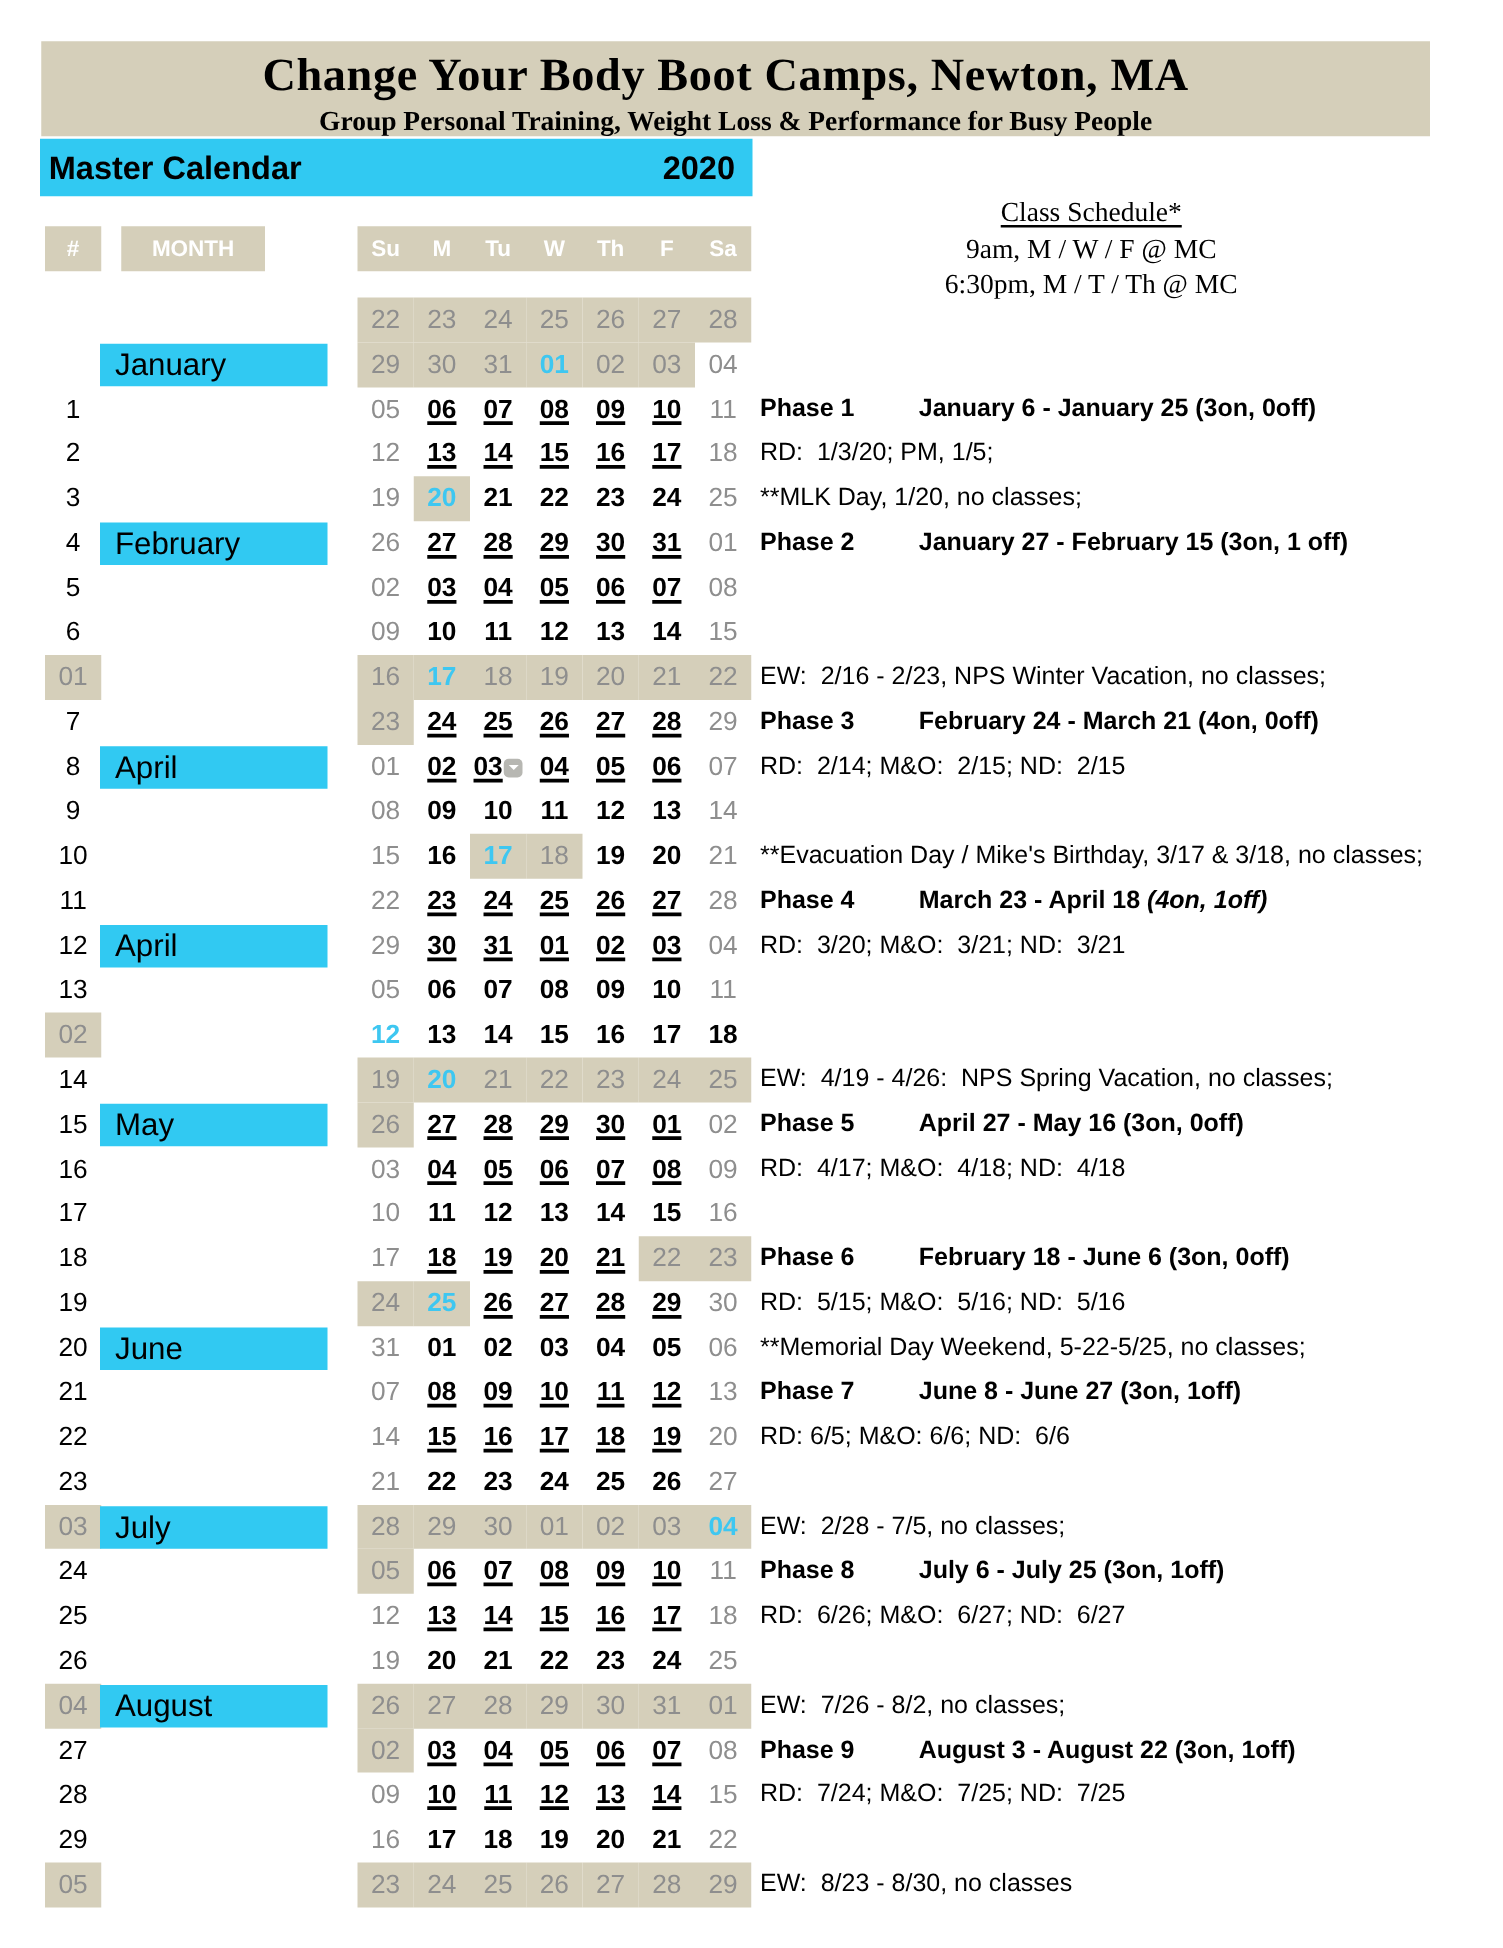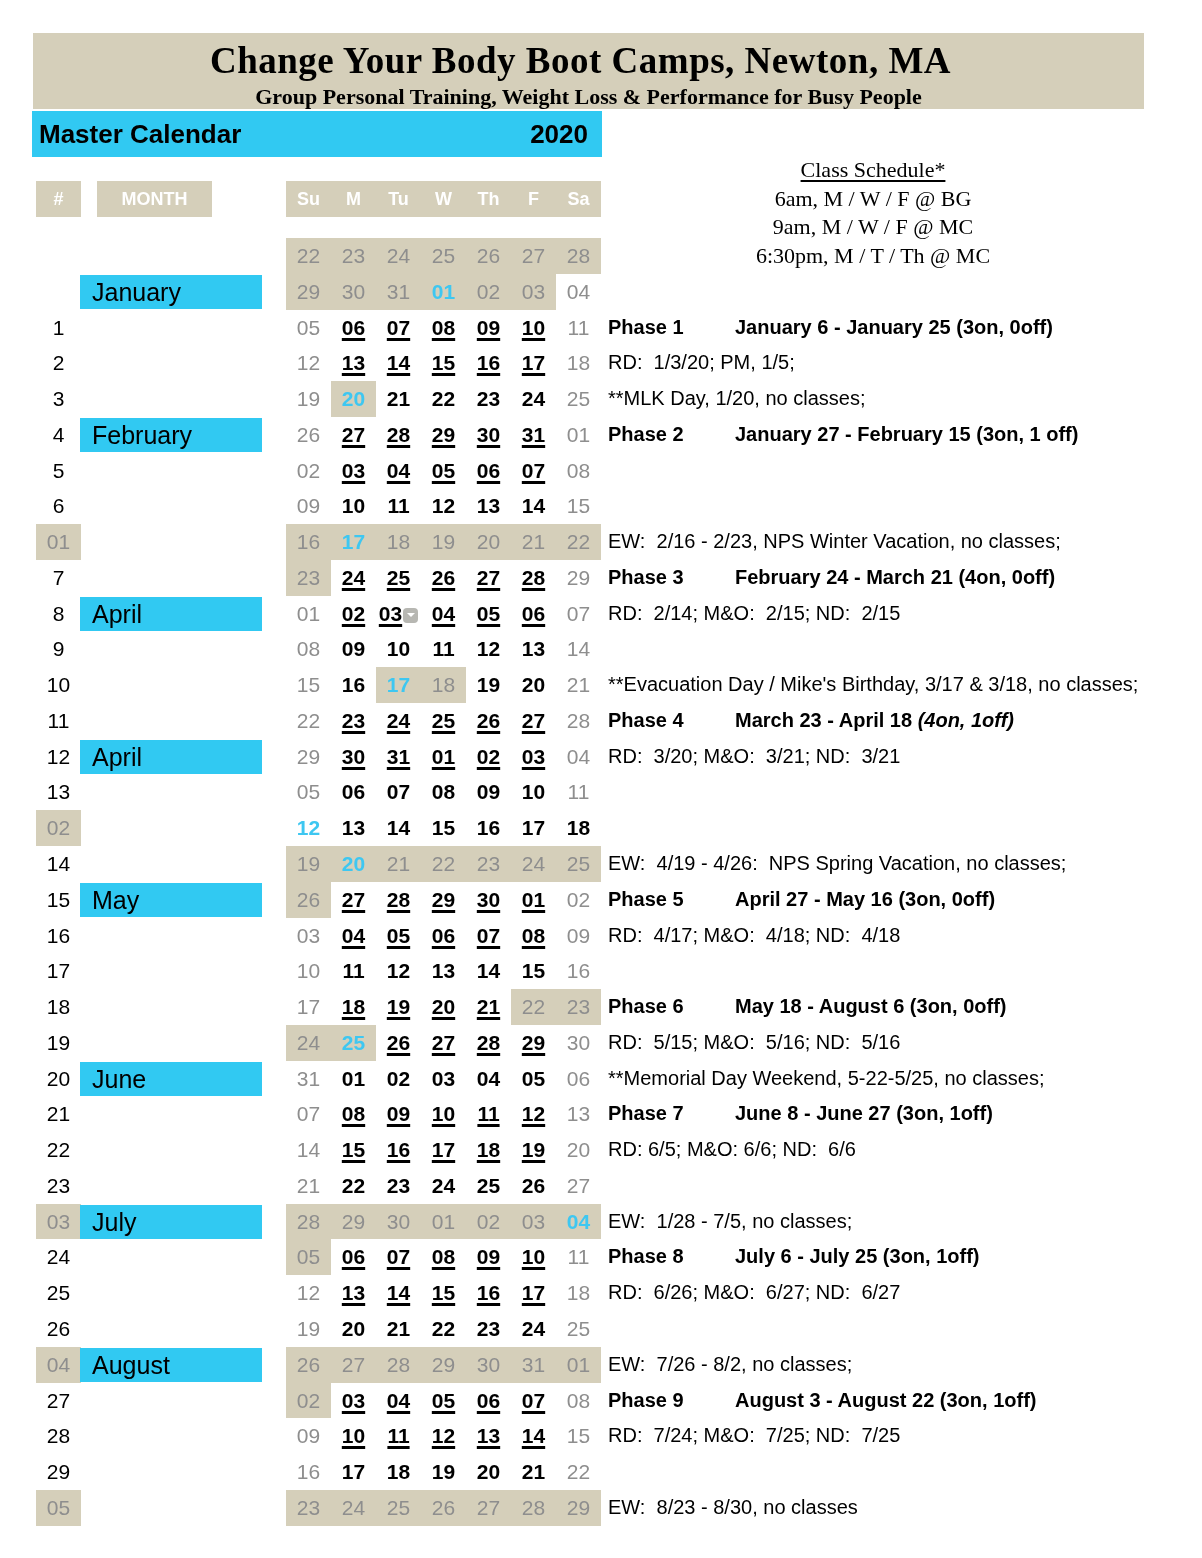--- a/index.html
+++ b/index.html
@@ -66,21 +66,20 @@
     <div class="subtitle">Group Personal Training, Weight Loss &amp; Performance for Busy People</div>
   </header>
 
   <div class="banner">
     <span>Master Calendar</span>
     <span>2020</span>
   </div>
 
   <div class="schedule">
     <div class="sched-title">Class Schedule*</div>
-    <div>6am, M / W / F @ BG</div>
     <div>9am, M / W / F @ MC</div>
     <div>6:30pm, M / T / Th @ MC</div>
   </div>
 
   <div class="hbox num">#</div>
   <div class="hbox monthh">MONTH</div>
 
   <div class="days-band">
     <span class="dayh" style="left:0px">Su</span>
     <span class="dayh" style="left:45px">M</span>
@@ -320,21 +319,21 @@
       </div>
       <div class="row">
         <div class="wk">18</div>
         <div class="cell c-g" style="left: 286px;"><span class="dtxt">17</span></div>
         <div class="cell c-u" style="left: 331px;"><span class="dtxt">18</span></div>
         <div class="cell c-u" style="left: 376px;"><span class="dtxt">19</span></div>
         <div class="cell c-u" style="left: 421px;"><span class="dtxt">20</span></div>
         <div class="cell c-u" style="left: 466px;"><span class="dtxt">21</span></div>
         <div class="cell c-g tan" style="left: 511px;"><span class="dtxt">22</span></div>
         <div class="cell c-g tan" style="left: 556px;"><span class="dtxt">23</span></div>
-        <div class="note"><span class="pl">Phase 6</span><span class="pr">May 18 - August 6 (3on, 0off)</span></div>
+        <div class="note"><span class="pl">Phase 6</span><span class="pr">February 18 - June 6 (3on, 0off)</span></div>
       </div>
       <div class="row">
         <div class="wk">19</div>
         <div class="cell c-g tan" style="left: 286px;"><span class="dtxt">24</span></div>
         <div class="cell c-c tan" style="left: 331px;"><span class="dtxt">25</span></div>
         <div class="cell c-u" style="left: 376px;"><span class="dtxt">26</span></div>
         <div class="cell c-u" style="left: 421px;"><span class="dtxt">27</span></div>
         <div class="cell c-u" style="left: 466px;"><span class="dtxt">28</span></div>
         <div class="cell c-u" style="left: 511px;"><span class="dtxt">29</span></div>
         <div class="cell c-g" style="left: 556px;"><span class="dtxt">30</span></div>
@@ -387,21 +386,21 @@
       <div class="row">
         <div class="wk tan wk-tan">03</div>
         <div class="mlabel">July</div>
         <div class="cell c-g tan" style="left: 286px;"><span class="dtxt">28</span></div>
         <div class="cell c-g tan" style="left: 331px;"><span class="dtxt">29</span></div>
         <div class="cell c-g tan" style="left: 376px;"><span class="dtxt">30</span></div>
         <div class="cell c-g tan" style="left: 421px;"><span class="dtxt">01</span></div>
         <div class="cell c-g tan" style="left: 466px;"><span class="dtxt">02</span></div>
         <div class="cell c-g tan" style="left: 511px;"><span class="dtxt">03</span></div>
         <div class="cell c-c tan" style="left: 556px;"><span class="dtxt">04</span></div>
-        <div class="note">EW:  1/28 - 7/5, no classes;</div>
+        <div class="note">EW:  2/28 - 7/5, no classes;</div>
       </div>
       <div class="row">
         <div class="wk">24</div>
         <div class="cell c-g tan" style="left: 286px;"><span class="dtxt">05</span></div>
         <div class="cell c-u" style="left: 331px;"><span class="dtxt">06</span></div>
         <div class="cell c-u" style="left: 376px;"><span class="dtxt">07</span></div>
         <div class="cell c-u" style="left: 421px;"><span class="dtxt">08</span></div>
         <div class="cell c-u" style="left: 466px;"><span class="dtxt">09</span></div>
         <div class="cell c-u" style="left: 511px;"><span class="dtxt">10</span></div>
         <div class="cell c-g" style="left: 556px;"><span class="dtxt">11</span></div>

